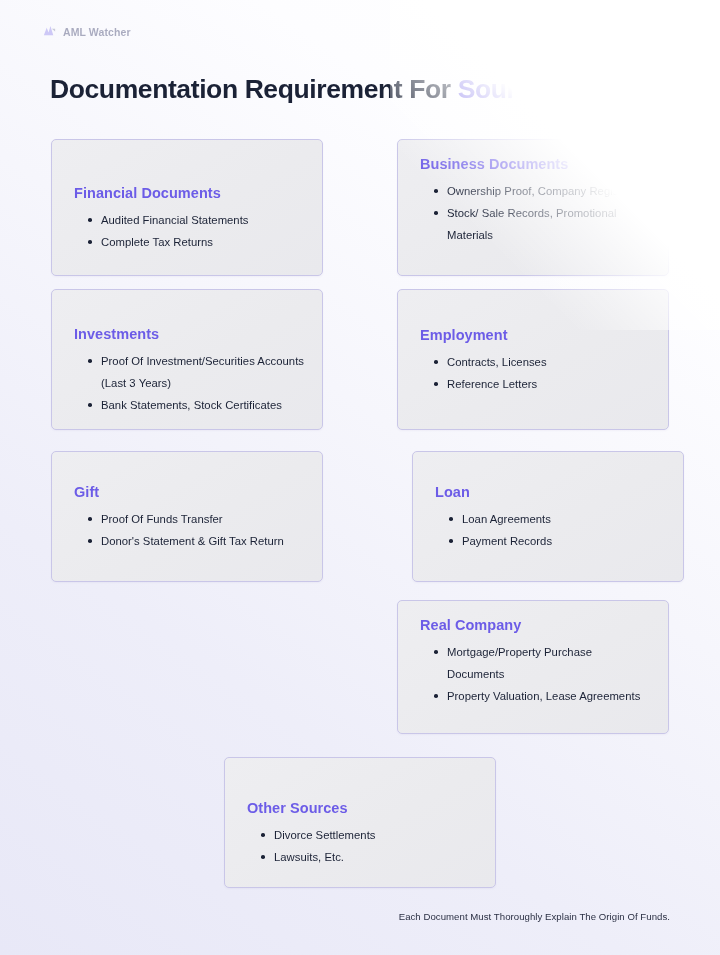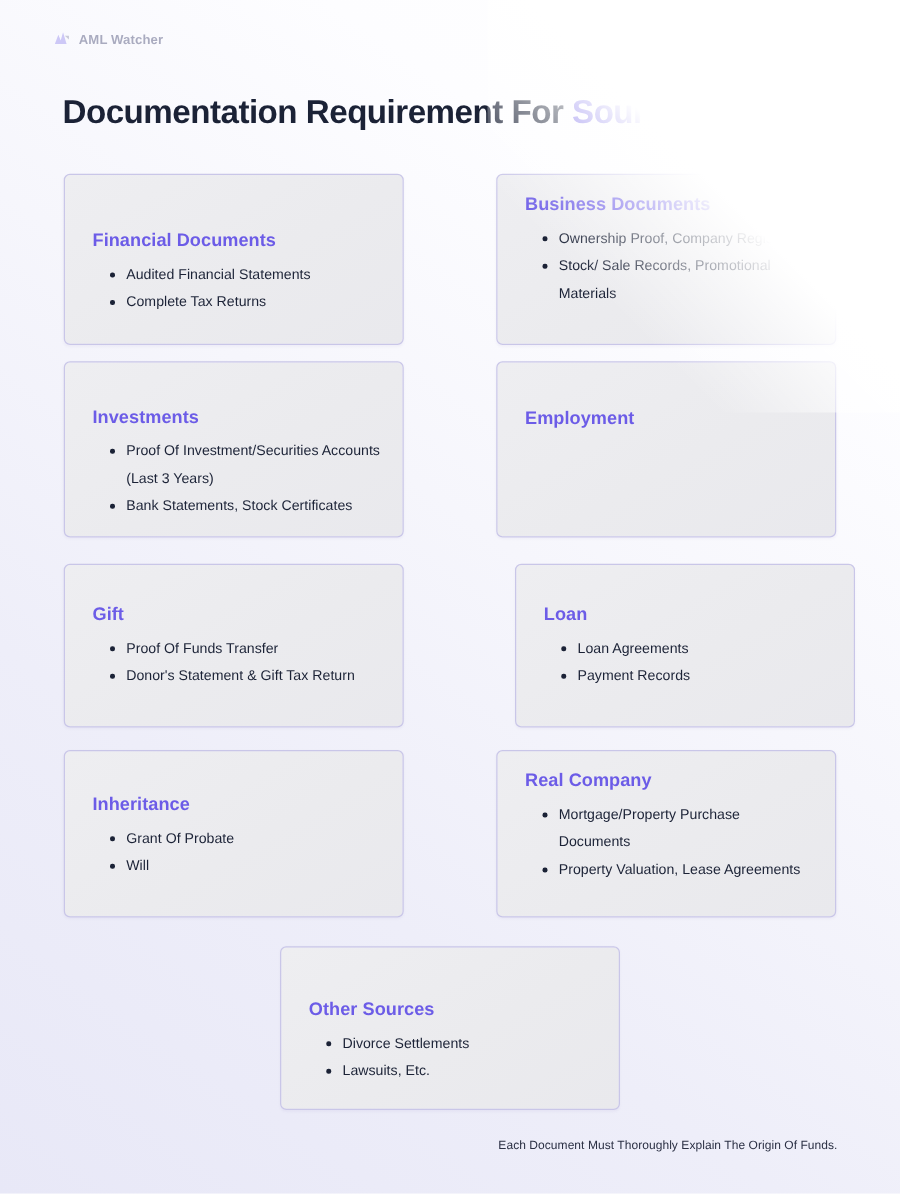--- a/index.html
+++ b/index.html
@@ -199,46 +199,41 @@
       <div class="card-title">Investments</div>
       <ul class="card-list">
         <li>Proof Of Investment/Securities Accounts (Last 3 Years)</li>
         <li>Bank Statements, Stock Certificates</li>
       </ul>
     </section>
 
     <section class="card" id="card-employment">
       <div class="card-title">Employment</div>
       <ul class="card-list">
+        <li>Contracts, Licenses</li>
+        <li>Reference Letters</li>
       </ul>
     </section>
 
     <section class="card" id="card-gift">
       <div class="card-title">Gift</div>
       <ul class="card-list">
         <li>Proof Of Funds Transfer</li>
         <li>Donor's Statement &amp; Gift Tax Return</li>
       </ul>
     </section>
 
     <section class="card" id="card-loan">
       <div class="card-title">Loan</div>
       <ul class="card-list">
         <li>Loan Agreements</li>
         <li>Payment Records</li>
       </ul>
     </section>
 
-    <section class="card" id="card-inheritance">
-      <div class="card-title">Inheritance</div>
-      <ul class="card-list">
-        <li>Grant Of Probate</li>
-        <li>Will</li>
-      </ul>
-    </section>
 
     <section class="card" id="card-realestate">
       <div class="card-title">Real Company</div>
       <ul class="card-list">
         <li>Mortgage/Property Purchase Documents</li>
         <li>Property Valuation, Lease Agreements</li>
       </ul>
     </section>
 
     <section class="card" id="card-other">

